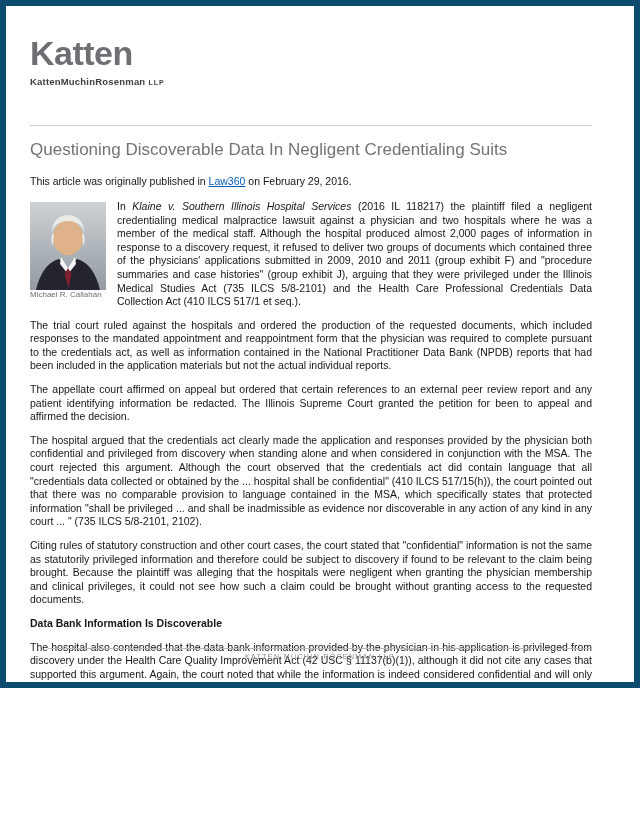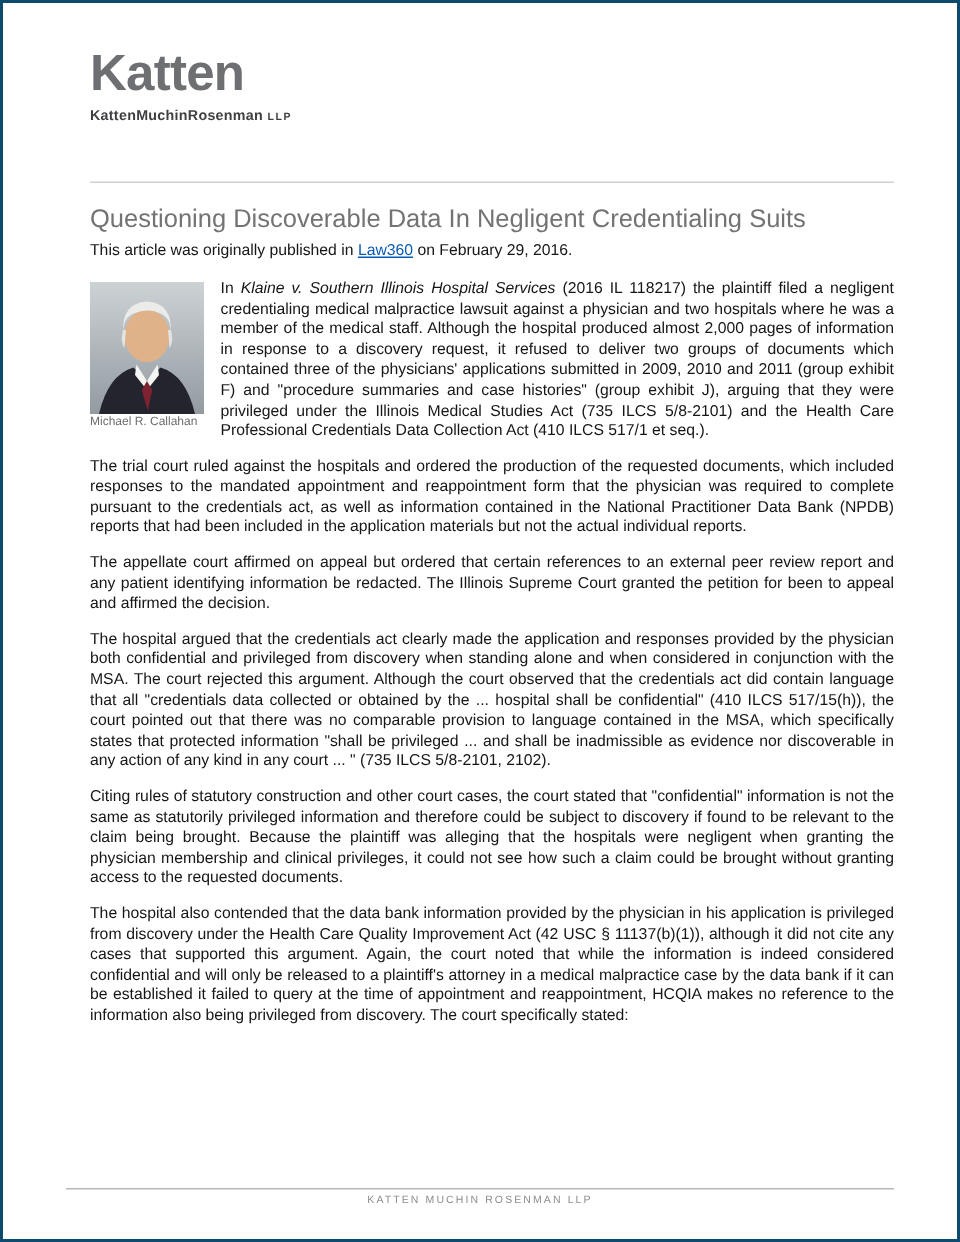--- a/index.html
+++ b/index.html
@@ -1,34 +1,34 @@
 <!DOCTYPE html>
 <html><head>
 <meta charset="utf-8">
 <style>
   * { margin:0; padding:0; box-sizing:border-box; }
   html,body { background:#ffffff; }
   body { font-family:"Liberation Sans", sans-serif; color:#1c1c1c; }
   .page {
-    position:relative; width:640px; height:828px; margin:0 auto;
-    background:#ffffff; border:2px solid #0c4a6e;
-    padding:30px 42px 0 58px; overflow:hidden;
+    position:relative; width:640px; height:688px; margin:0 auto;
+    background:#ffffff; border:6px solid #0c4a6e;
+    padding:30px 42px 0 24px; overflow:hidden;
   }
   
   .logo {
     font-size:34px; font-weight:600; color:#6e6f72;
     letter-spacing:-0.5px; line-height:1.05;
   }
   .logo-sub { margin-top:4px; font-size:9.5px; font-weight:bold; color:#3f3f42; letter-spacing:0.2px; }
   .logo-sub .llp { font-size:7px; letter-spacing:1px; margin-left:3px; }
   .header-rule { height:1px; background:#cfcfcf; margin-top:38px; }
   
   .title { margin-top:13px; font-size:17px; font-weight:400; color:#737373; line-height:1.25; }
   .byline { margin-top:15px; font-size:10.5px; font-weight:bold; color:#161616; }
-  .publine { margin-top:5px; font-size:10.5px; color:#161616; }
+  .publine { margin-top:15px; font-size:10.5px; color:#161616; }
   .publine a { color:#0b5bb5; text-decoration:underline; cursor:pointer; }
   
   .content { margin-top:13px; }
   p.body {
     font-size:10.5px; line-height:13.6px; text-align:justify;
     color:#161616; margin-bottom:10px;
   }
   h3.subhead {
     font-size:10.5px; line-height:13.6px; font-weight:bold;
     color:#161616; margin:3px 0 10px 0;
@@ -92,20 +92,21 @@
 
     <p class="body clear">The trial court ruled against the hospitals and ordered the production of the requested documents, which included responses to the mandated appointment and reappointment form that the physician was required to complete pursuant to the credentials act, as well as information contained in the National Practitioner Data Bank (NPDB) reports that had been included in the application materials but not the actual individual reports.</p>
 
     <p class="body">The appellate court affirmed on appeal but ordered that certain references to an external peer review report and any patient identifying information be redacted. The Illinois Supreme Court granted the petition for been to appeal and affirmed the decision.</p>
 
 
     <p class="body">The hospital argued that the credentials act clearly made the application and responses provided by the physician both confidential and privileged from discovery when standing alone and when considered in conjunction with the MSA. The court rejected this argument. Although the court observed that the credentials act did contain language that all "credentials data collected or obtained by the ... hospital shall be confidential" (410 ILCS 517/15(h)), the court pointed out that there was no comparable provision to language contained in the MSA, which specifically states that protected information "shall be privileged ... and shall be inadmissible as evidence nor discoverable in any action of any kind in any court ... " (735 ILCS 5/8-2101, 2102).</p>
 
     <p class="body">Citing rules of statutory construction and other court cases, the court stated that "confidential" information is not the same as statutorily privileged information and therefore could be subject to discovery if found to be relevant to the claim being brought. Because the plaintiff was alleging that the hospitals were negligent when granting the physician membership and clinical privileges, it could not see how such a claim could be brought without granting access to the requested documents.</p>
 
+    <h3 class="subhead">Data Bank Information Is Discoverable</h3>
 
     <p class="body">The hospital also contended that the data bank information provided by the physician in his application is privileged from discovery under the Health Care Quality Improvement Act (42 USC § 11137(b)(1)), although it did not cite any cases that supported this argument. Again, the court noted that while the information is indeed considered confidential and will only be released to a plaintiff's attorney in a medical malpractice case by the data bank if it can be established it failed to query at the time of appointment and reappointment, HCQIA makes no reference to the information also being privileged from discovery. The court specifically stated:</p>
 
   </div>
 
   <footer class="footer">
     <div class="footer-rule"></div>
     <div class="footer-text">KATTEN MUCHIN ROSENMAN LLP</div>
   </footer>
 

